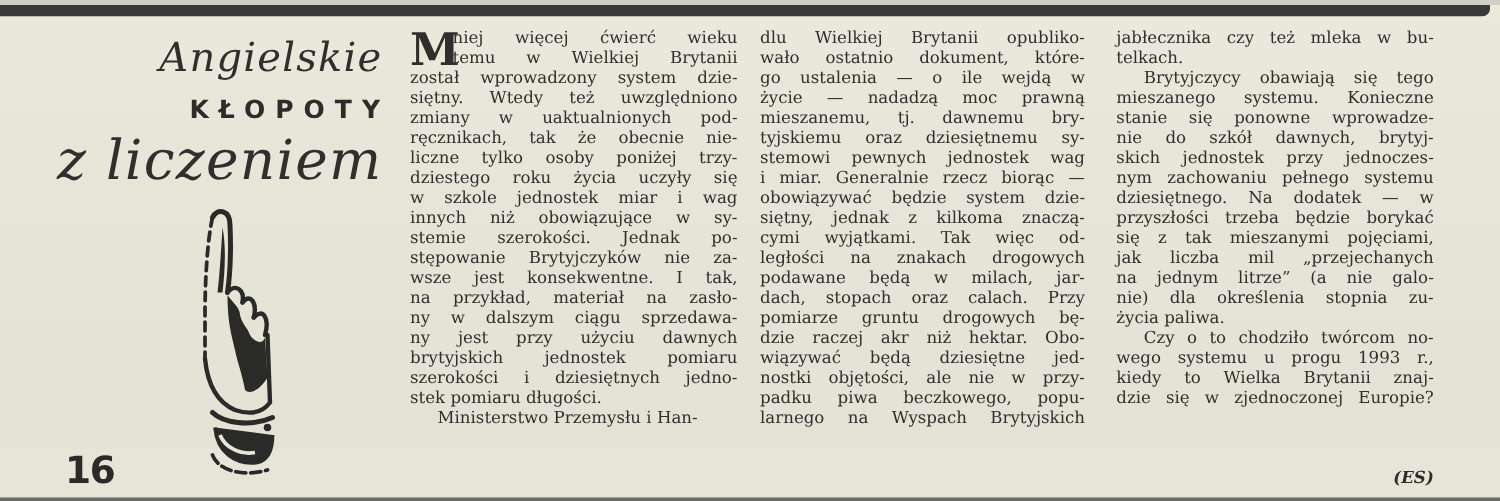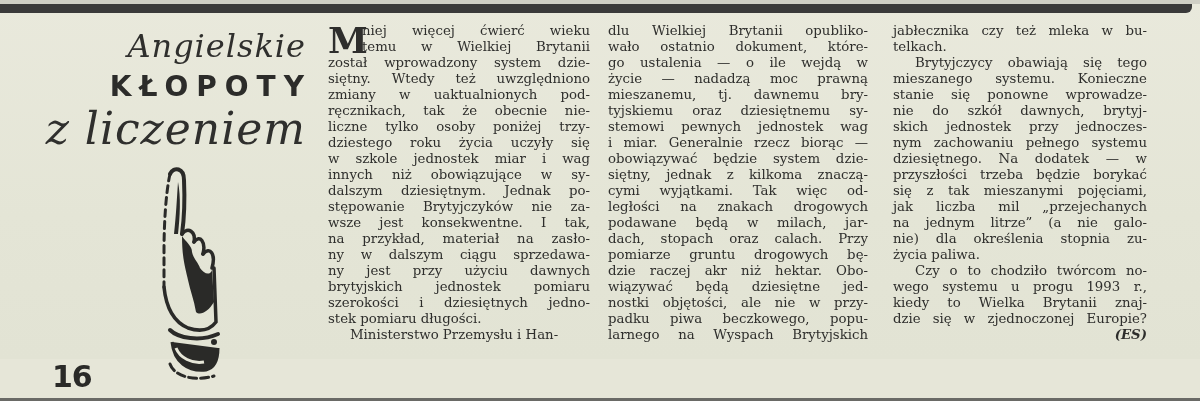--- a/index.html
+++ b/index.html
@@ -53,21 +53,21 @@
       font-family: "DejaVu Serif", serif;
       font-style: italic;
       font-size: 32px;
       line-height: 40px;
       color: #2f2f2d;
       letter-spacing: 1px;
     }
     .title-line2 {
       font-family: "DejaVu Sans", sans-serif;
       font-weight: bold;
-      font-size: 28px;
+      font-size: 20px;
       line-height: 42px;
       letter-spacing: 8px;
       color: #2c2c2a;
       margin-right: -6px;
     }
     .title-line3 {
       font-family: "DejaVu Serif", serif;
       font-style: italic;
       font-size: 44px;
       line-height: 42px;
@@ -120,20 +120,21 @@
       text-align-last: left;
     }
     .line.indent {
       padding-left: 22px;
     }
     .line.right {
       text-align: right;
       text-align-last: right;
       font-style: italic;
       font-weight: bold;
+      margin-top: 48px;
     }
     .line.dropcap-line {
       padding-left: 34px;
     }
     .dropcap {
       position: absolute;
       left: 0;
       top: 1px;
       font-family: "DejaVu Serif", serif;
       font-size: 36px;
@@ -186,21 +187,21 @@
     <span class="line dropcap-line">niej więcej ćwierć wieku</span>
     <span class="line dropcap-line">temu w Wielkiej Brytanii</span>
     <span class="line">został wprowadzony system dzie-</span>
     <span class="line">siętny. Wtedy też uwzględniono</span>
     <span class="line">zmiany w uaktualnionych pod-</span>
     <span class="line">ręcznikach, tak że obecnie nie-</span>
     <span class="line">liczne tylko osoby poniżej trzy-</span>
     <span class="line">dziestego roku życia uczyły się</span>
     <span class="line">w szkole jednostek miar i wag</span>
     <span class="line">innych niż obowiązujące w sy-</span>
-    <span class="line">dalszym dziesiętnym. Jednak po-</span>
+    <span class="line">stemie szerokości. Jednak po-</span>
     <span class="line">stępowanie Brytyjczyków nie za-</span>
     <span class="line">wsze jest konsekwentne. I tak,</span>
     <span class="line">na przykład, materiał na zasło-</span>
     <span class="line">ny w dalszym ciągu sprzedawa-</span>
     <span class="line">ny jest przy użyciu dawnych</span>
     <span class="line">brytyjskich jednostek pomiaru</span>
     <span class="line">szerokości i dziesiętnych jedno-</span>
     <span class="line last">stek pomiaru długości.</span>
     <span class="line indent last">Ministerstwo Przemysłu i Han-</span>
   </div>

